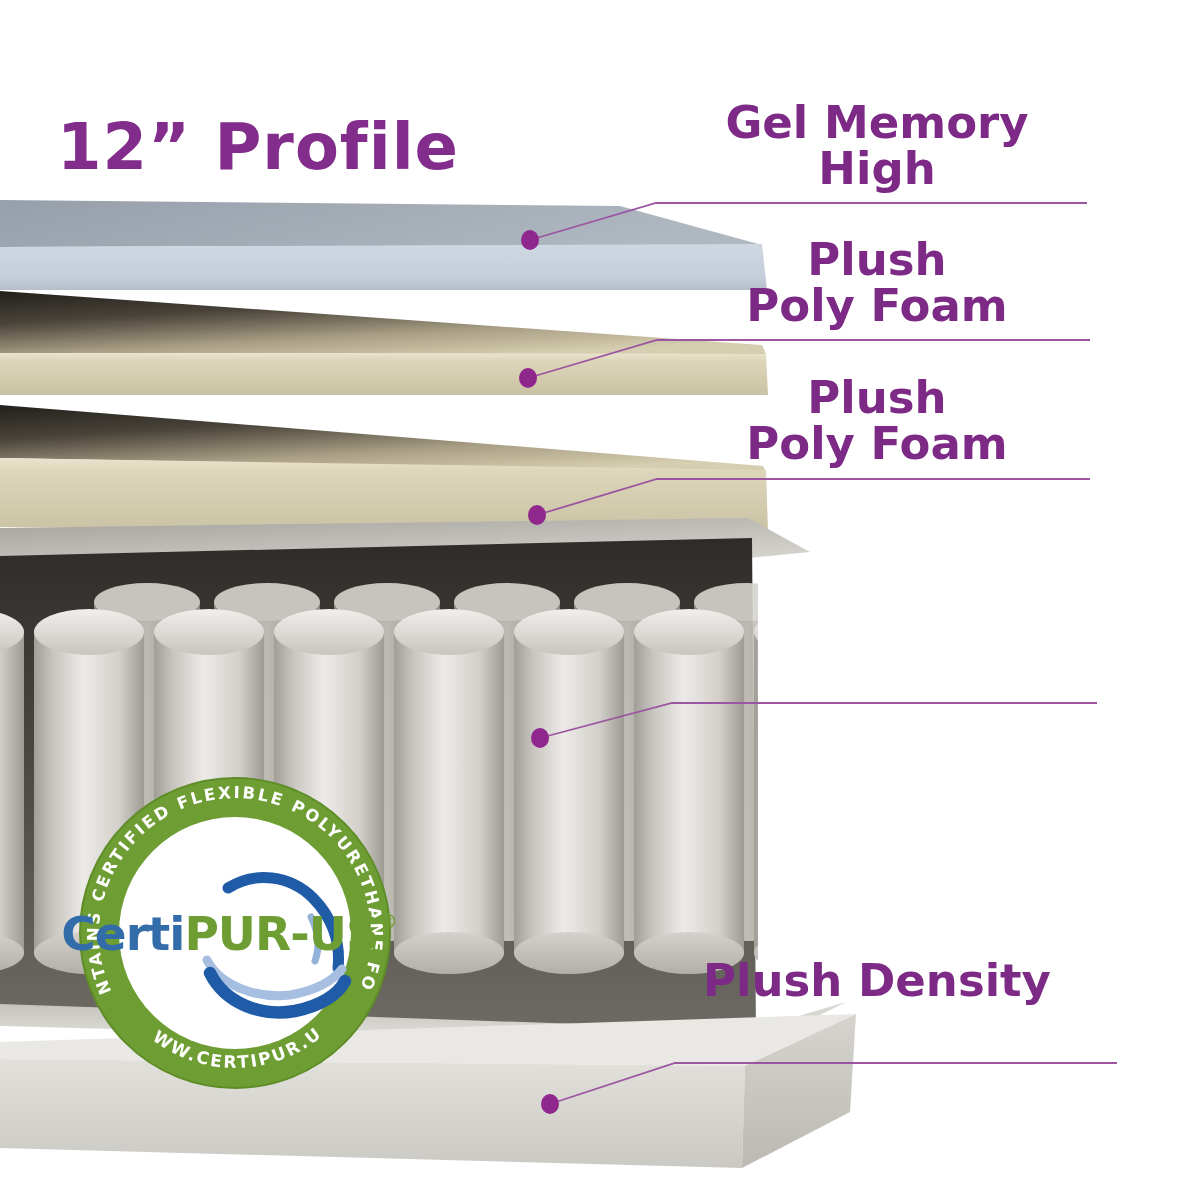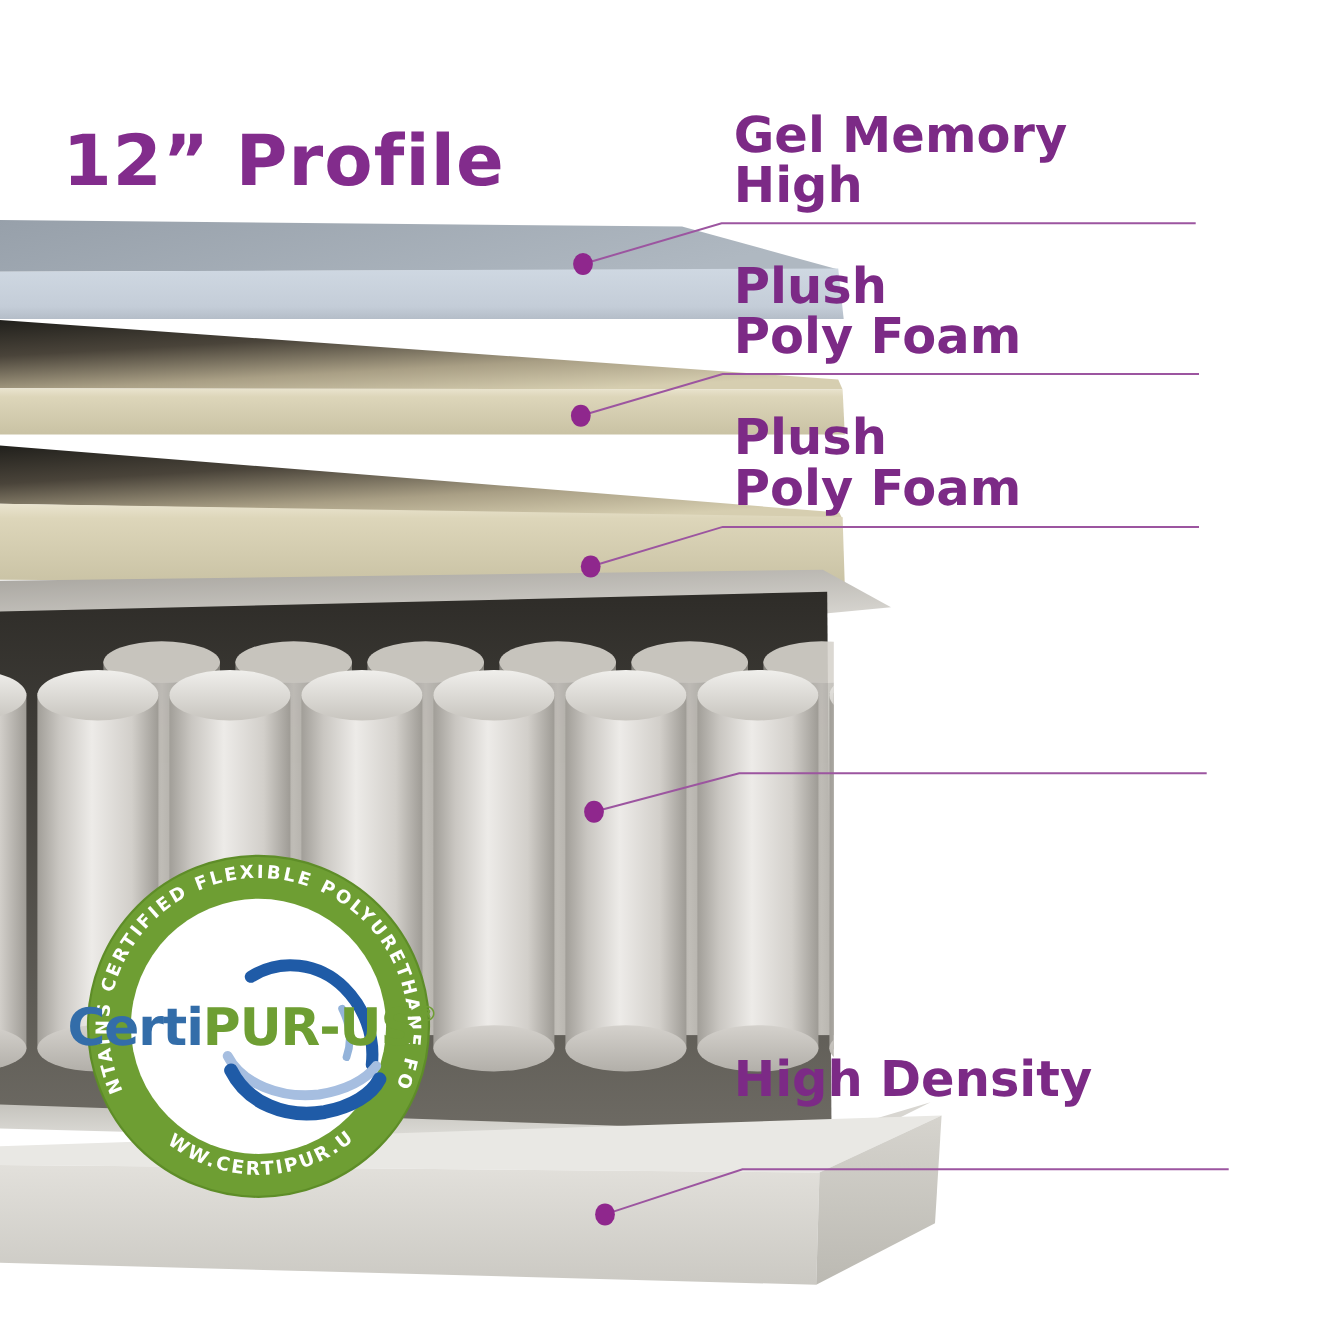--- a/index.html
+++ b/index.html
@@ -1,21 +1,21 @@
 <!DOCTYPE html>
 <html><head>
 <meta charset="utf-8">
 <style>
   html,body{margin:0;padding:0;background:#ffffff;}
   .stage{position:relative;width:1200px;height:1200px;background:#ffffff;overflow:hidden;
          font-family:"DejaVu Sans","Liberation Sans",sans-serif;}
   .stage svg{position:absolute;left:0;top:0;}
   .title{position:absolute;left:57px;top:66px;font-size:64px;font-weight:600;
          color:#822C8C;letter-spacing:1px;margin-top:44px;}
-  .layer-label{position:absolute;width:420px;text-align:left;right:113px;
+  .layer-label{position:absolute;width:420px;text-align:center;right:113px;
          font-size:45px;line-height:46px;font-weight:600;color:#7C2A86;}
   .l1{top:100px;} .l2{top:237px;} .l3{top:375px;} .l4{top:600px;} .l5{top:958px;}
 </style>
 </head>
 <body>
 
 <div class="stage">
 
   <svg width="1200" height="1200" viewBox="0 0 1200 1200">
     <defs>
@@ -186,16 +186,16 @@
   </div>
   <div class="layer-label l2">
     <div>Plush</div>
     <div>Poly Foam</div>
   </div>
   <div class="layer-label l3">
     <div>Plush</div>
     <div>Poly Foam</div>
   </div>
   <div class="layer-label l5">
-    <div>High Density</div>
+    <div>Plush Density</div>
   </div>
 
 </div>
 
 </body></html>

